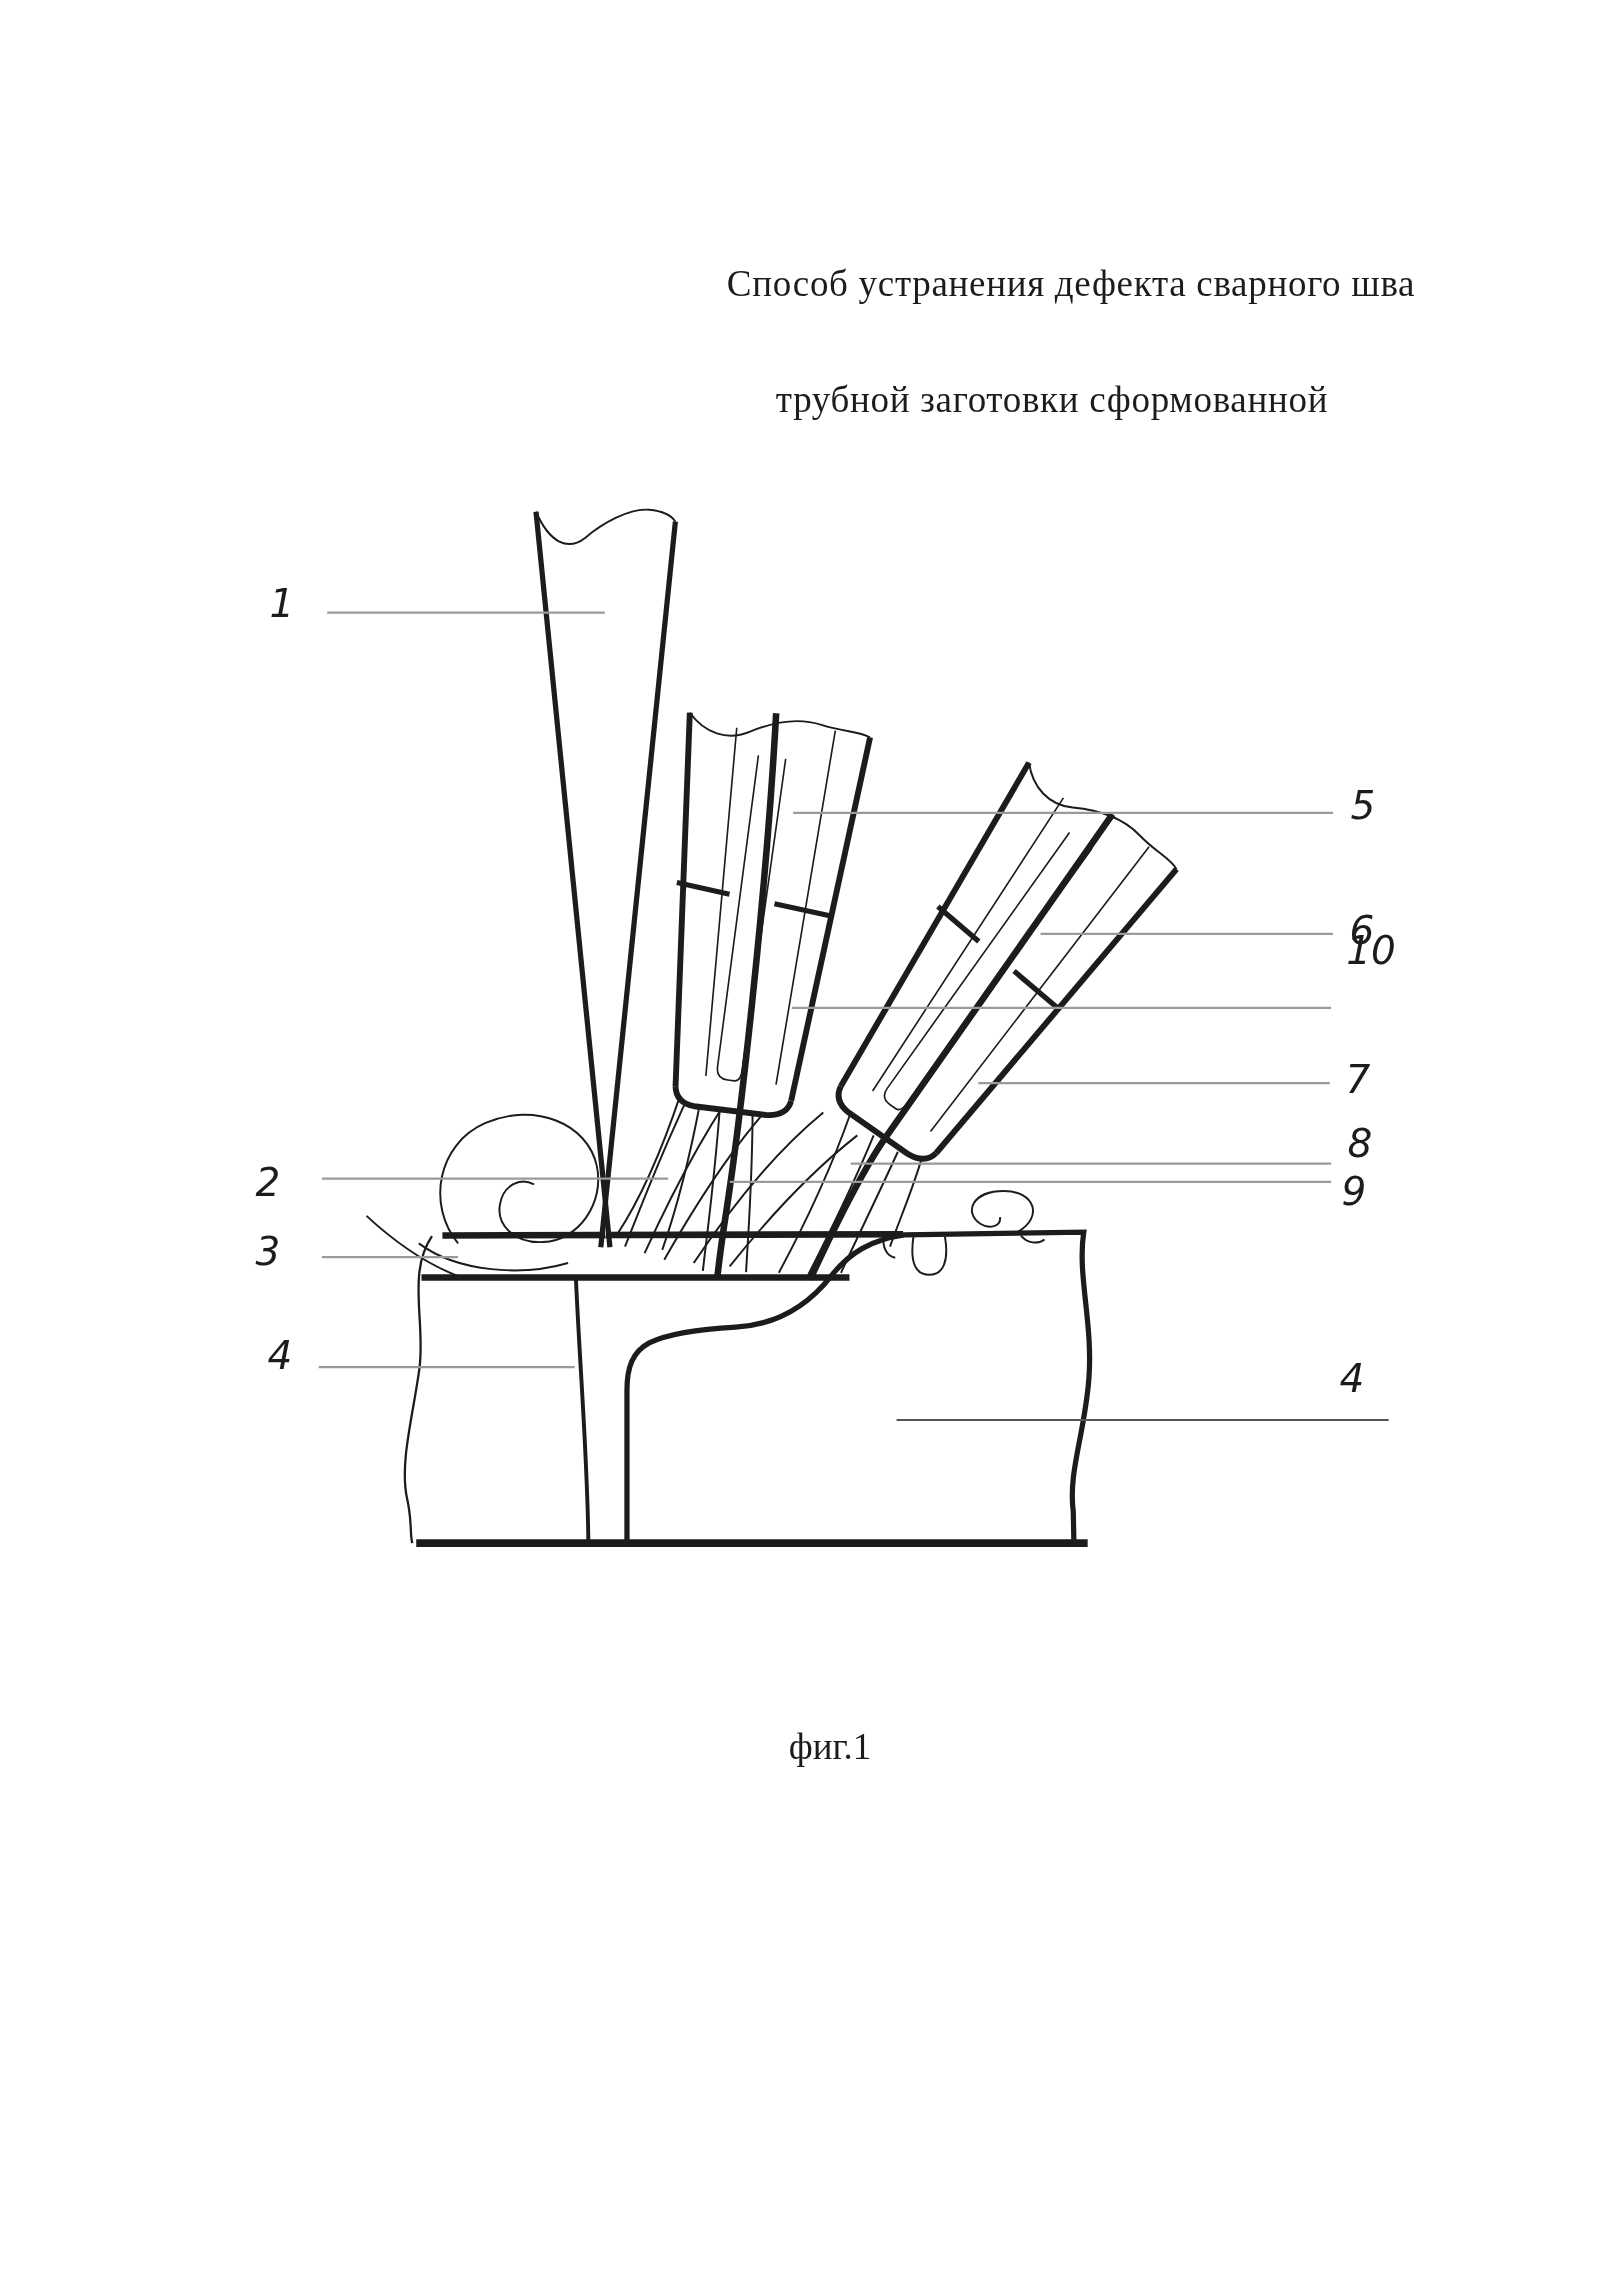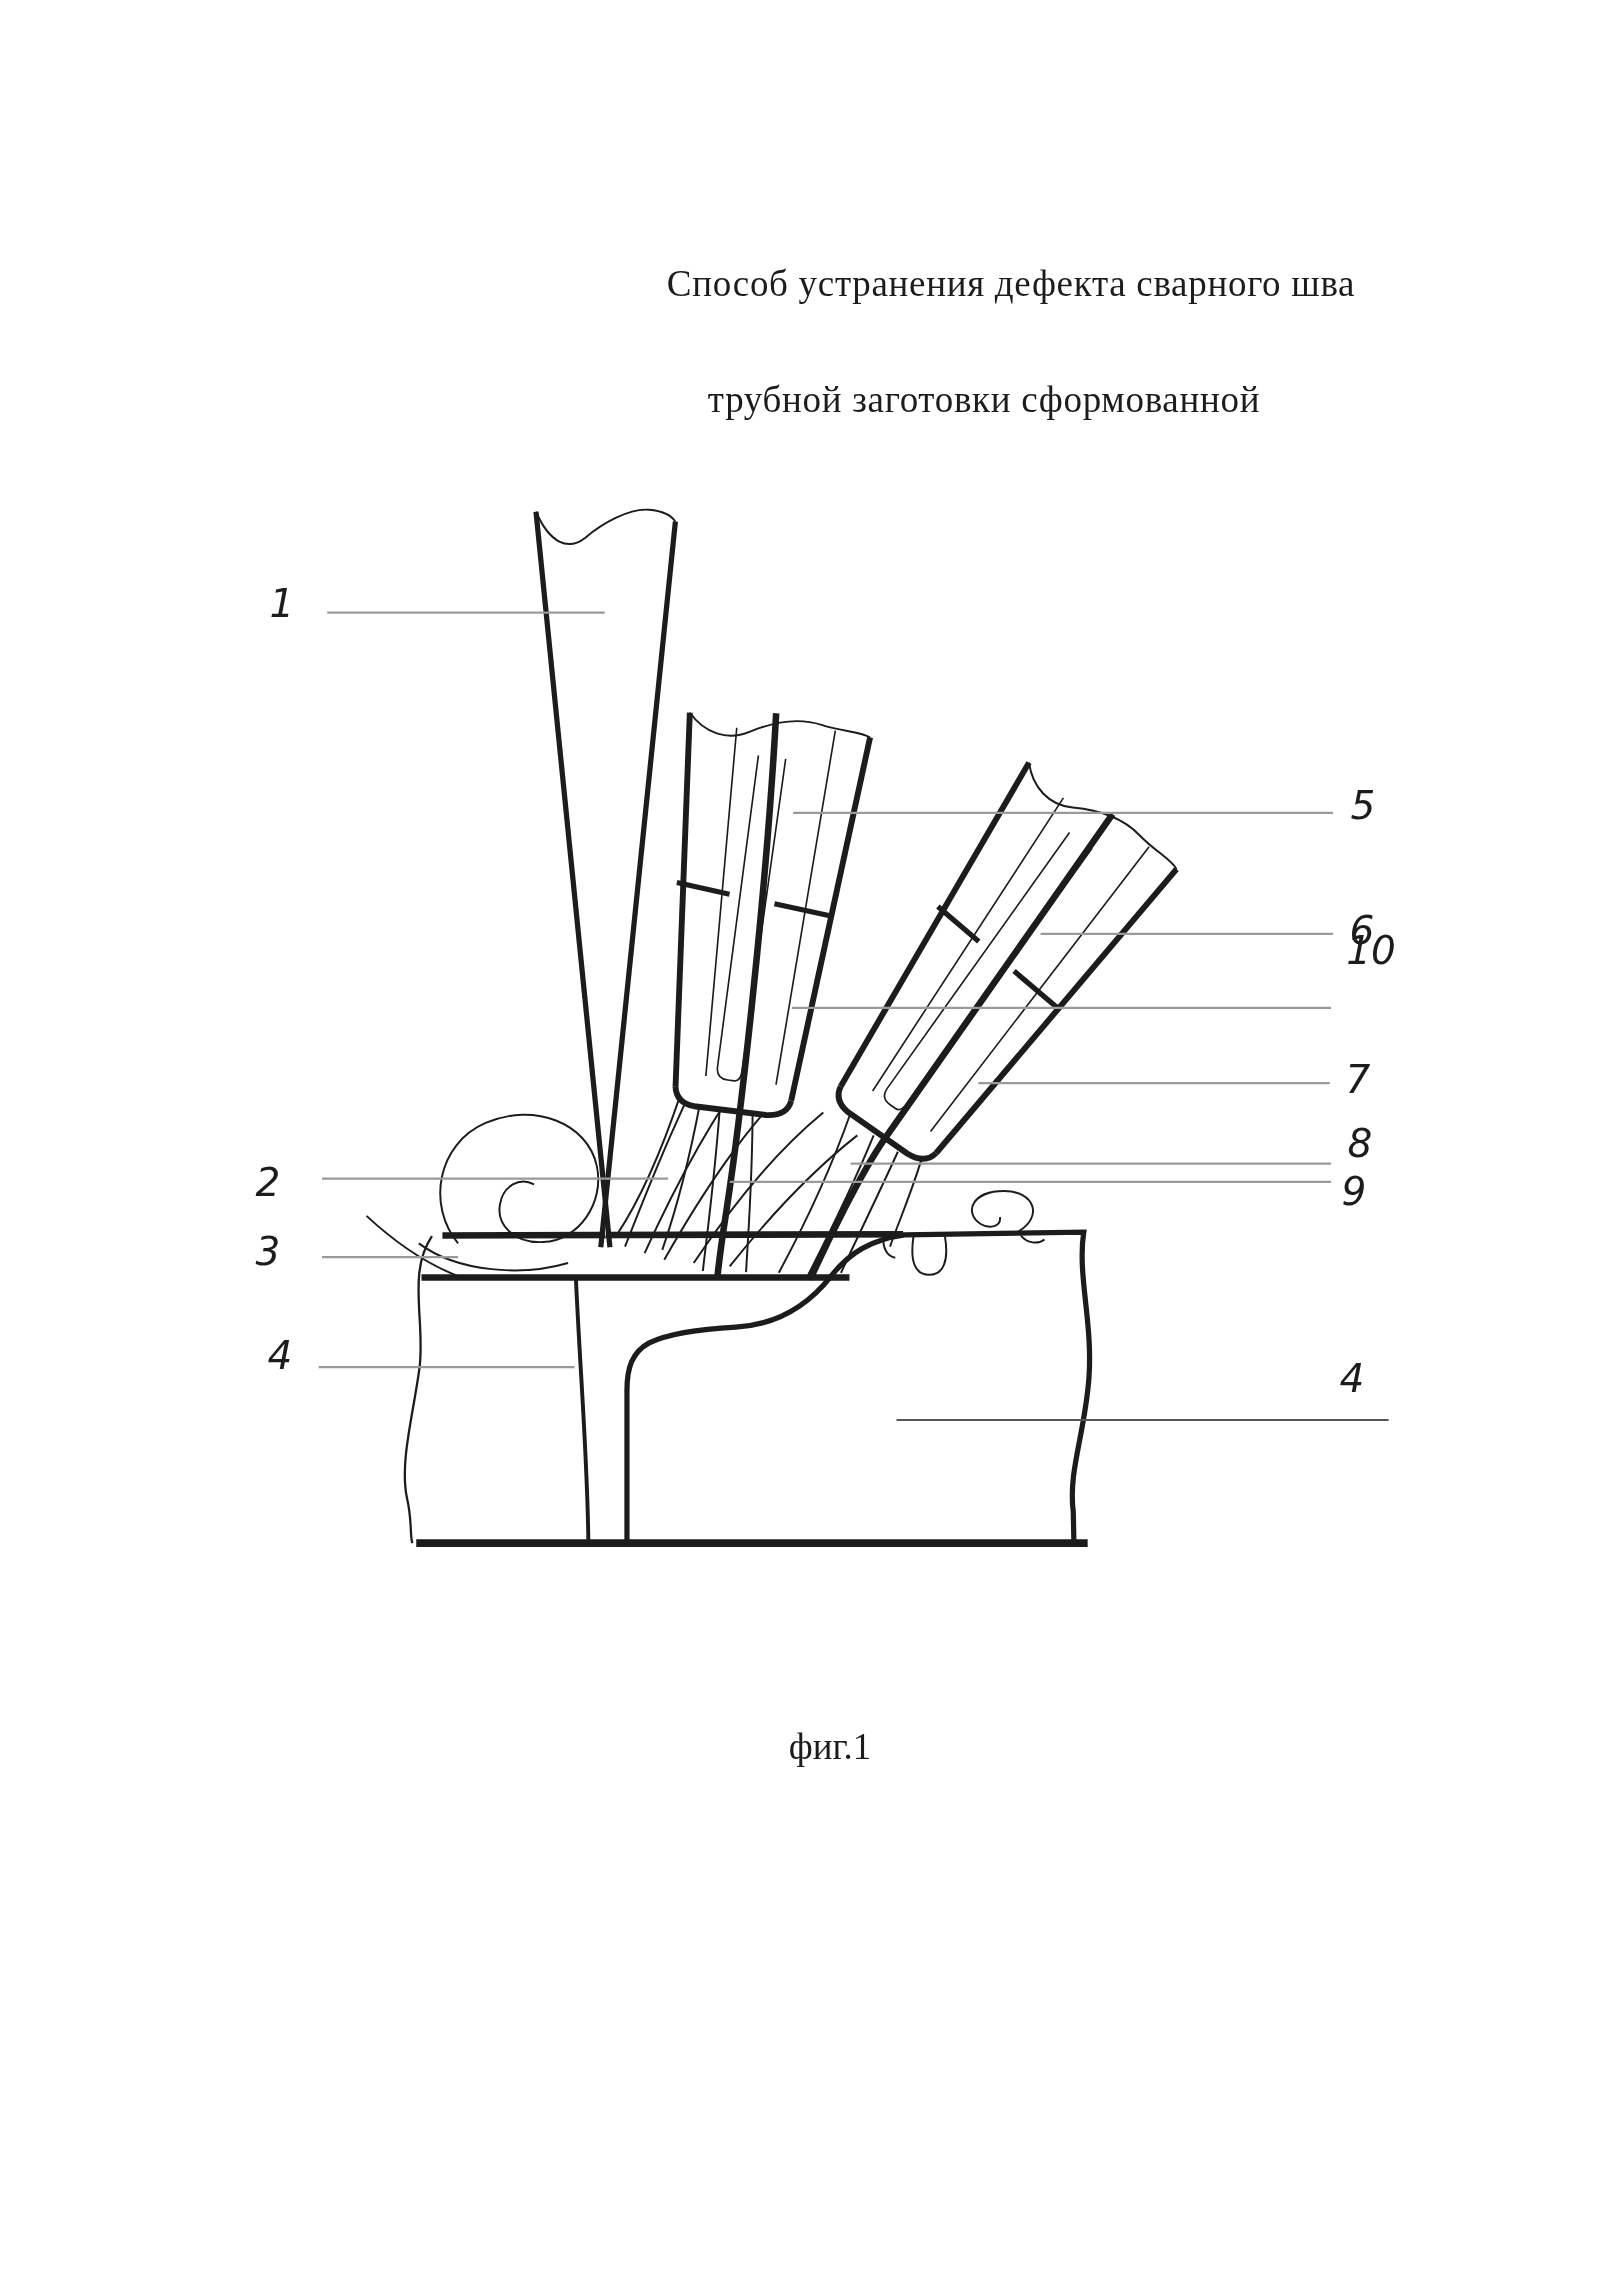--- a/index.html
+++ b/index.html
@@ -28,22 +28,22 @@
   }
   svg{position:absolute;left:0;top:0;}
   .ink{stroke:var(--ink);fill:none;}
   .leader{stroke:var(--leader);stroke-width:3.5;fill:none;}
   .leader-dark{stroke:var(--leader-dark);stroke-width:3;fill:none;}
   .whitefill{fill:var(--paper);}
 </style>
 </head>
 <body>
 
-<div class="abs title-line" style="left:1011px;top:283px;">Способ устранения дефекта сварного шва</div>
-<div class="abs title-line" style="left:984px;top:399px;">трубной заготовки сформованной</div>
+<div class="abs title-line" style="left:1071px;top:283px;">Способ устранения дефекта сварного шва</div>
+<div class="abs title-line" style="left:1052px;top:399px;">трубной заготовки сформованной</div>
 
 <svg width="1623" height="2295" viewBox="0 0 2480 3507">
   <defs>
     <pattern id="halftone" width="7" height="7" patternUnits="userSpaceOnUse">
       <rect width="7" height="7" fill="#e8e8e8"></rect>
       <circle cx="3.5" cy="3.5" r="1.9" fill="#8f8f8f"></circle>
     </pattern>
   </defs>
 
   <g>

